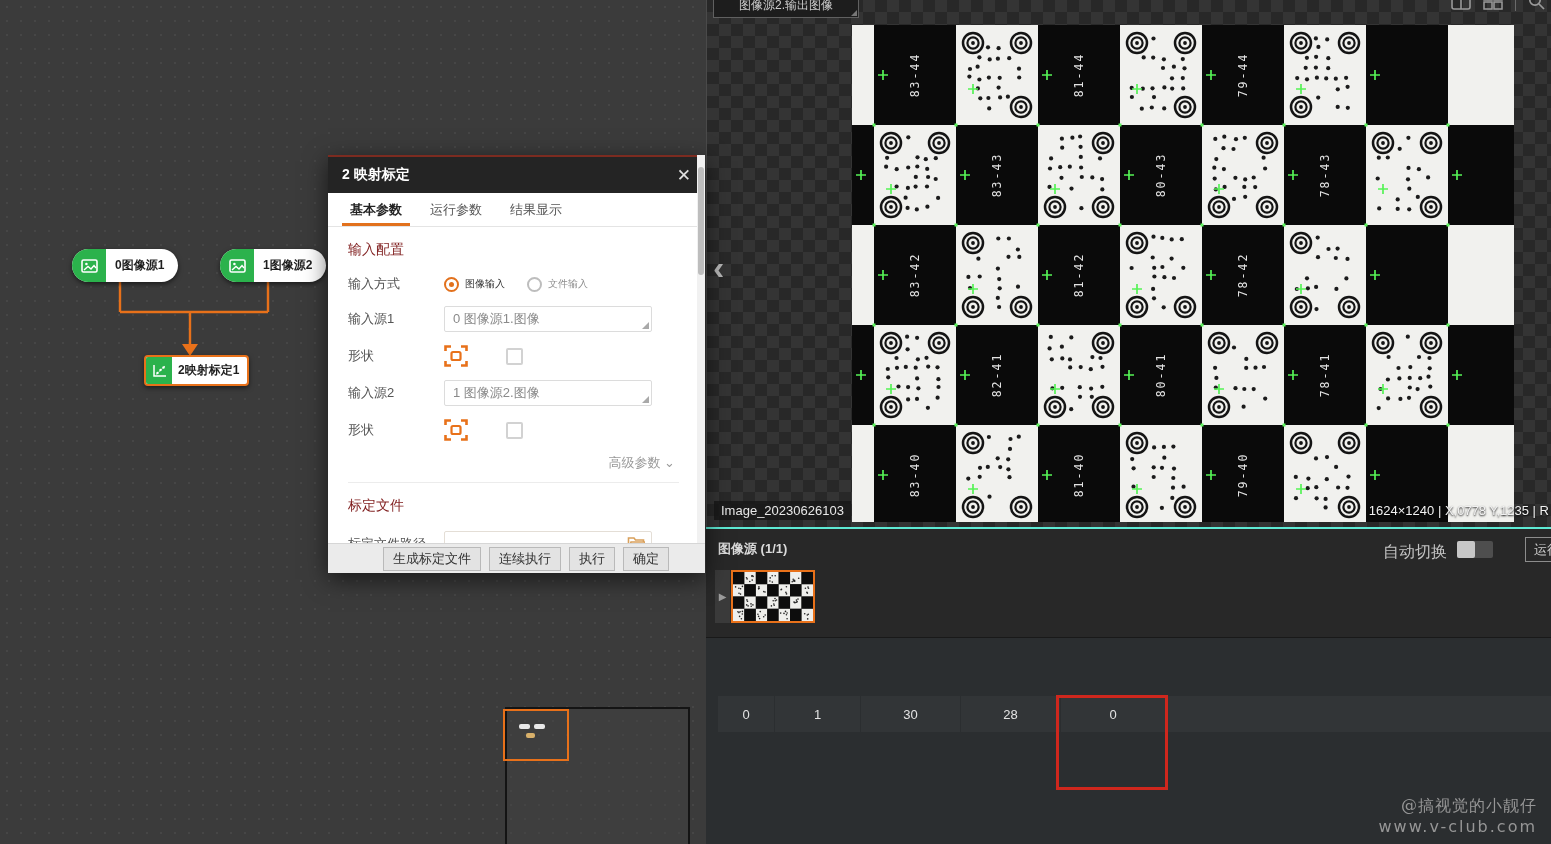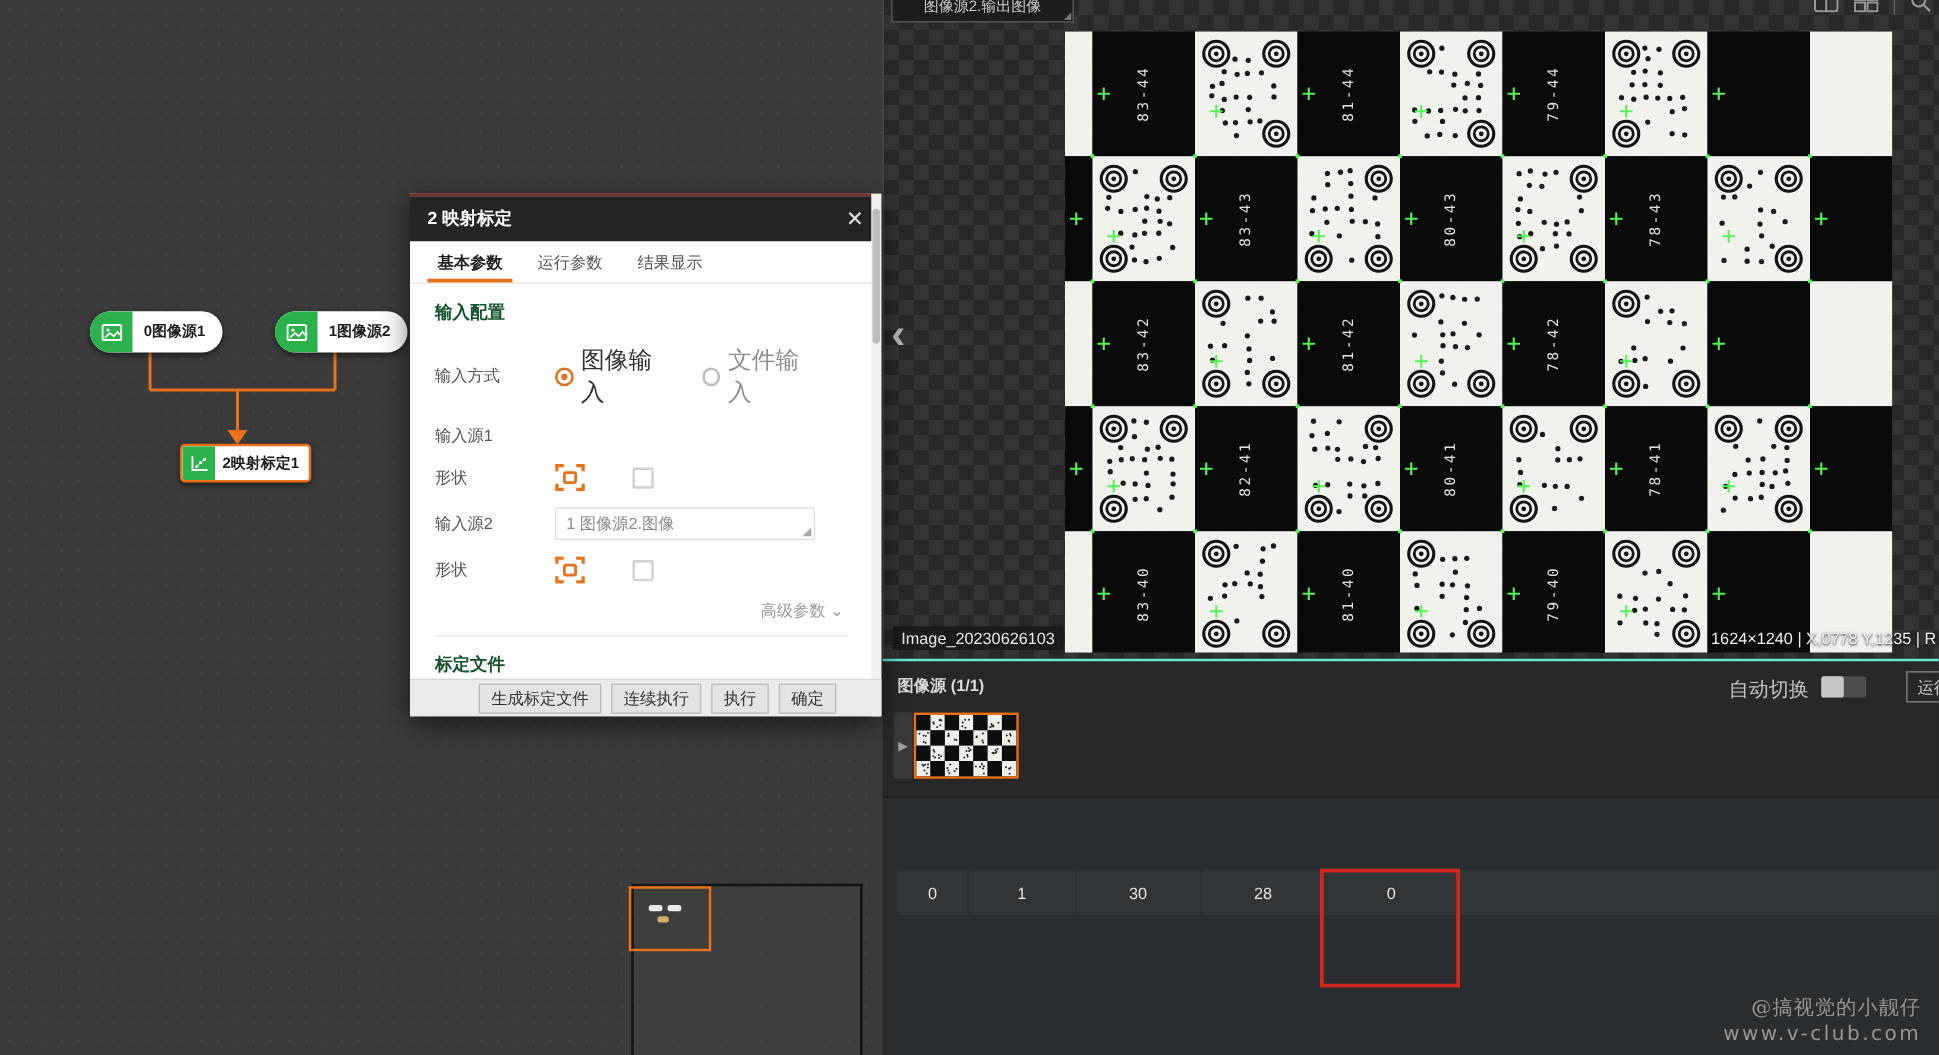--- a/index.html
+++ b/index.html
@@ -37,24 +37,24 @@
     padding:0 14px; }
   .dlg-title .t { color:#fff; font-size:14px; font-weight:bold; flex:1; }
   .dlg-close { color:#e0e0e0; font-size:17px; cursor:pointer; line-height:1; }
   .dlg-tabs { height:34px; border-bottom:1px solid #e4e4e4; display:flex; padding-left:8px; }
   .dlg-tab { padding:0 14px; font-size:13px; color:#555; display:flex; align-items:center;
     position:relative; cursor:pointer; }
   .dlg-tab.active { color:#222; font-weight:bold; }
   .dlg-tab.active::after { content:""; position:absolute; left:6px; right:6px; bottom:0;
     height:3px; background:#e2711d; }
   .dlg-body { position:relative; height:316px; padding:14px 26px 0 20px; overflow:hidden; }
-  .sec-title { font-size:14px; font-weight:bold; color:#14532d; margin-bottom:16px; }
+  .sec-title { font-size:14px; font-weight:normal; color:#7f1d1d; margin-bottom:16px; }
   .frow { display:flex; align-items:center; margin-bottom:13px; }
   .frow .flabel { width:96px; font-size:13px; color:#555; flex:none; }
-  .radio { display:flex; align-items:center; margin-right:22px; font-size:19px; }
+  .radio { display:flex; margin-right:22px; font-size:10px; }
   .rdot { width:15px; height:15px; border-radius:50%; border:2px solid #e2711d;
     margin-right:6px; position:relative; }
   .rdot.on::after { content:""; position:absolute; left:3px; top:3px; width:5px; height:5px;
     border-radius:50%; background:#e2711d; }
   .rdot.off { border-color:#bdbdbd; }
   .sel { width:208px; height:26px; border:1px solid #dcdcdc; border-radius:2px;
     font-size:13px; color:#8a8a8a; display:flex; align-items:center; padding:0 8px;
     position:relative; background:#fff; }
   .sel .grip { position:absolute; right:2px; bottom:2px; width:0; height:0;
     border-left:7px solid transparent; border-bottom:7px solid #a9a9a9; }
@@ -991,20 +991,24 @@
         <span style="color:#333;">图像输入</span>
       </div>
       <div class="radio">
         <span class="rdot off"></span>
         <span style="color:#8f8f8f;">文件输入</span>
       </div>
     </div>
 
     <div class="frow">
       <div class="flabel">输入源1</div>
+      <div class="sel">
+        <span>0 图像源1.图像</span>
+        <span class="grip"></span>
+      </div>
     </div>
 
     <div class="frow">
       <div class="flabel">形状</div>
       <span class="cropicon">
         <svg width="24" height="22" viewBox="0 0 24 22">
             <path d="M1.5 6 V1.5 H7 M17 1.5 H22.5 V6 M22.5 16 V20.5 H17 M7 20.5 H1.5 V16" fill="none" stroke="#e8711a" stroke-width="2.6"></path>
             <rect x="7.5" y="7" width="9" height="8" rx="1.5" fill="none" stroke="#e8711a" stroke-width="2.2"></rect>
           </svg>
       </span>

